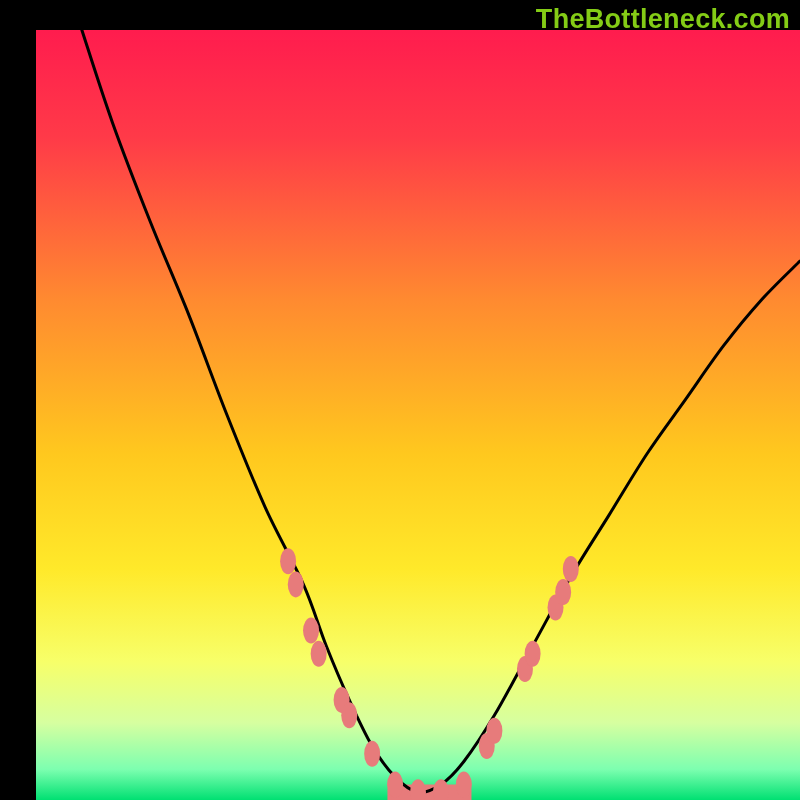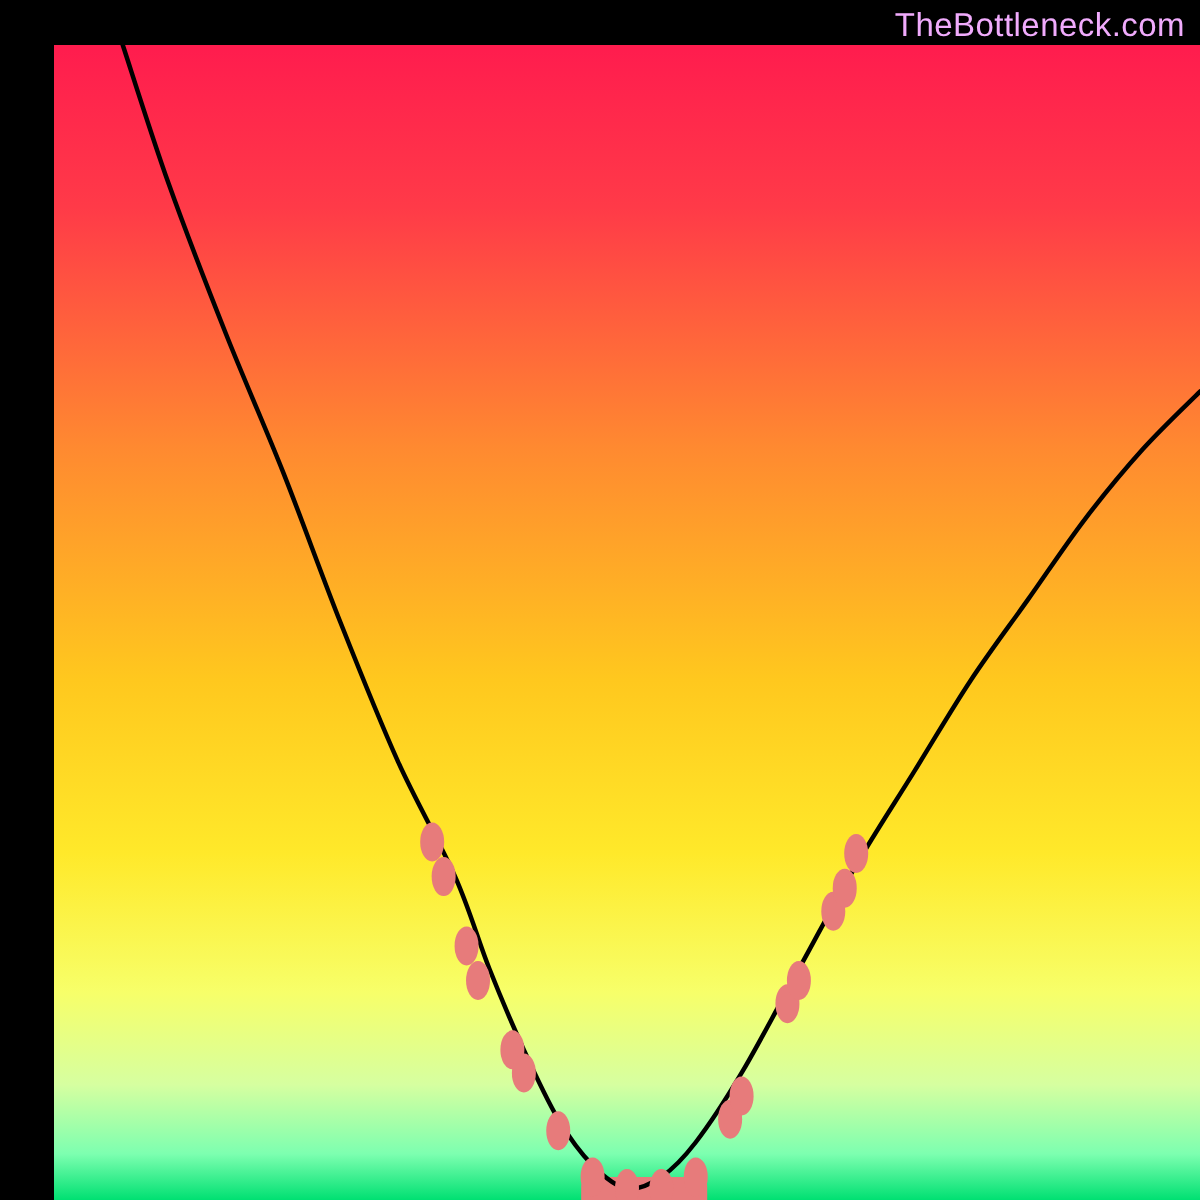--- a/index.html
+++ b/index.html
@@ -14,23 +14,23 @@
   .frame {
     position: relative;
     width: 800px;
     height: 800px;
     background: #000;
   }
   .watermark {
     position: absolute;
     top: 4px;
     right: 10px;
-    font-size: 22px;
-    font-weight: normal;
-    color: #f0abfc;
+    font-size: 27px;
+    font-weight: bold;
+    color: #84cc16;
     letter-spacing: 0.3px;
   }
   svg {
     position: absolute;
     left: 0;
     top: 0;
   }
 </style>
 </head>
 <body>

